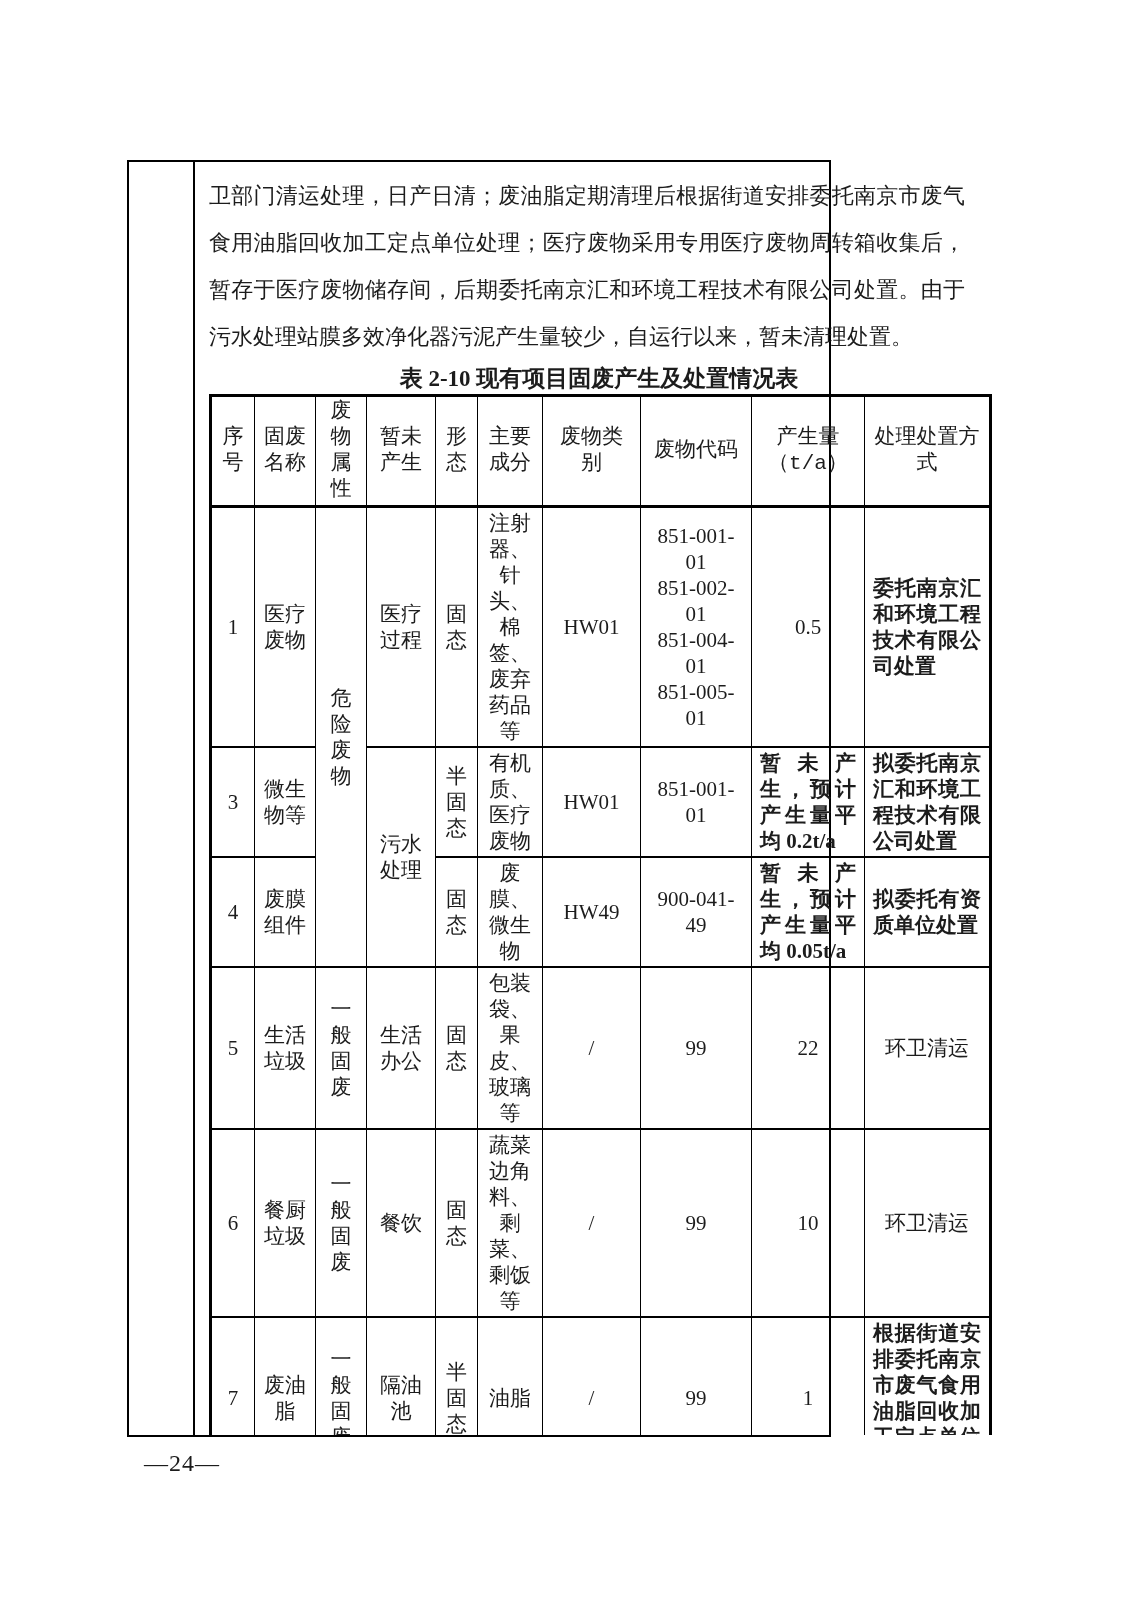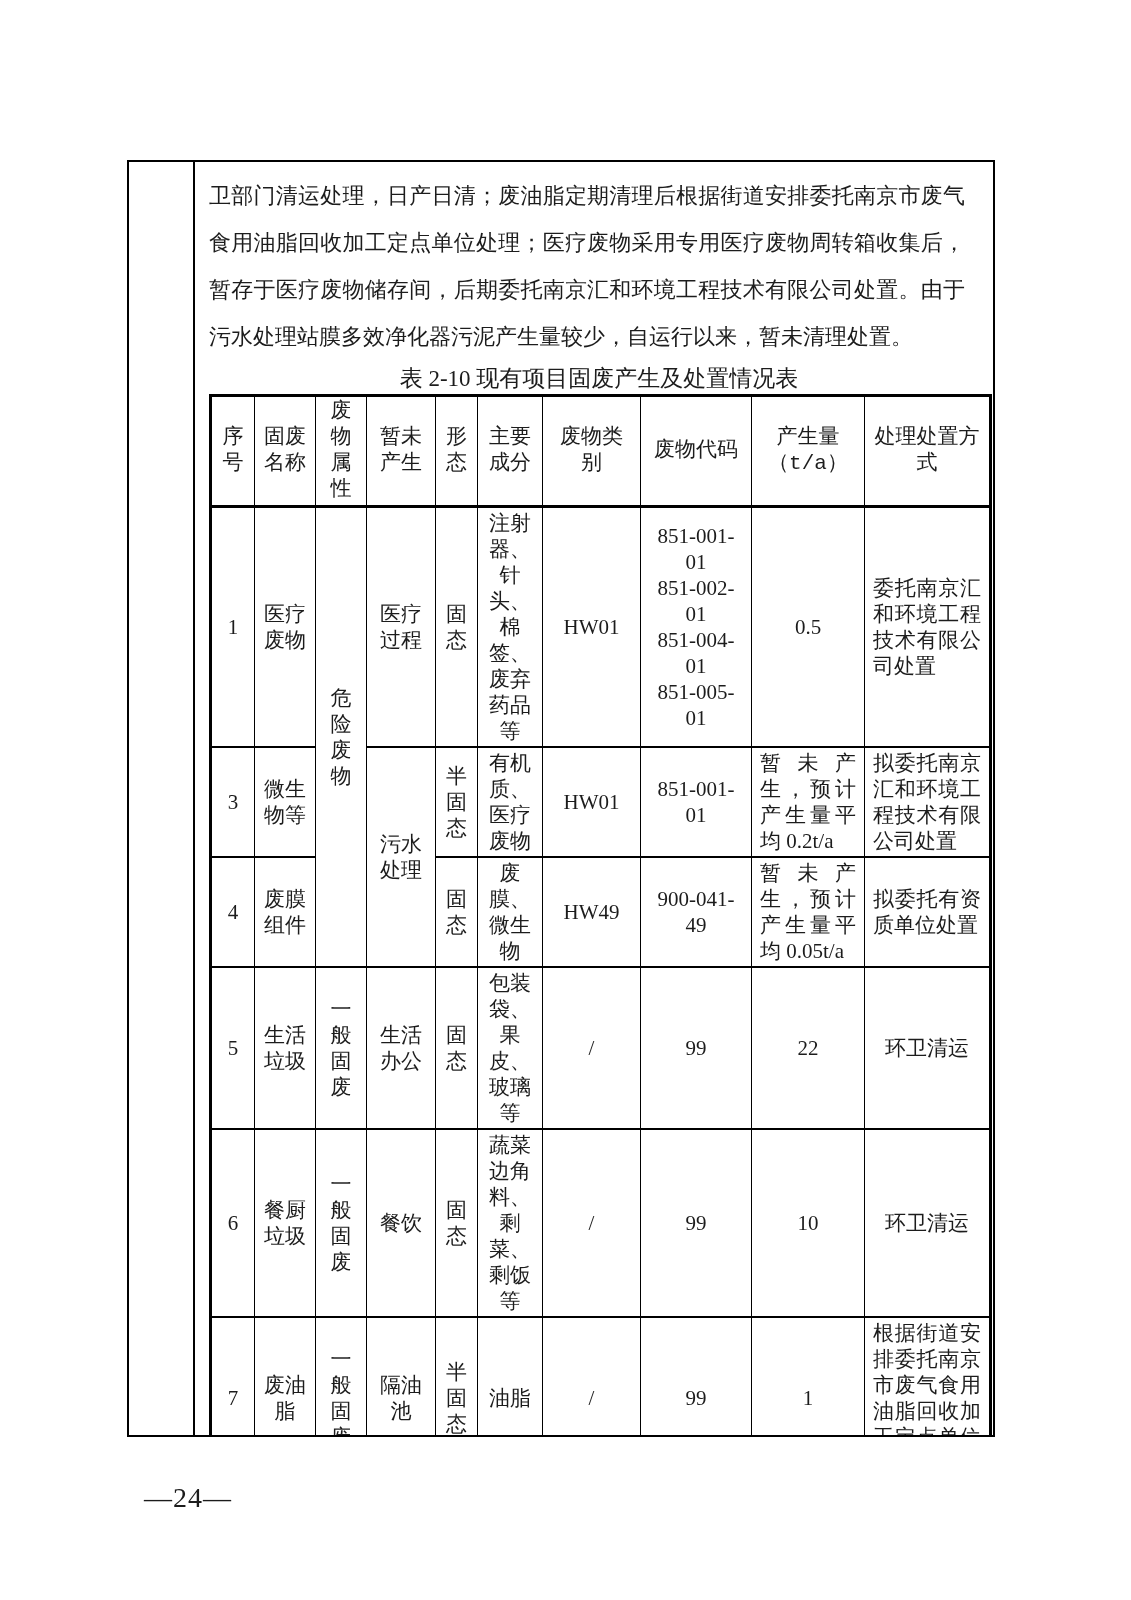--- a/index.html
+++ b/index.html
@@ -12,21 +12,21 @@
     position: relative;
     width: 1131px;
     height: 1600px;
     background: #ffffff;
     overflow: hidden;
   }
   .frame {
     position: absolute;
     left: 127px;
     top: 160px;
-    width: 868px;
+    width: 704px;
     height: 1277px;
     border: 2px solid #000;
   }
   .frame-divider {
     position: absolute;
     left: 64px;
     top: 0;
     bottom: 0;
     width: 2px;
     background: #000;
@@ -44,21 +44,21 @@
     font-size: 22px;
     line-height: 47px;
     text-align: justify;
     white-space: pre-line;
   }
   .tbl-title {
     margin-top: 4px;
     margin-left: 14px;
     width: 780px;
     text-align: center;
-    font-weight: normal;
+    font-weight: bold;
     font-size: 23px;
     line-height: 30px;
     white-space: pre-line;
   }
   table {
     border-collapse: collapse;
     border: 3px solid #000;
     margin-left: 14px;
     table-layout: fixed;
   }
@@ -71,27 +71,27 @@
     vertical-align: middle;
     text-align: center;
     font-weight: normal;
     font-size: 21px;
     line-height: 26px;
     padding: 2px 8px;
     white-space: pre-line;
     overflow: hidden;
   }
   .t10 tr.hdr th { border-bottom: 3px solid #000; font-family: Liberation Mono, monospace; }
-  .jl { text-align: justify; }
+  .jl { text-align: justify; font-weight: bold; }
   .v1 { display: inline-block; width: 1.05em; }
   .page-number {
     position: absolute;
     left: 144px;
-    top: 1482px;
-    font-size: 28px;
+    top: 1450px;
+    font-size: 24px;
     letter-spacing: 1px;
   }
 </style>
 </head>
 <body>
 
 <div class="page">
   <div class="frame">
     <div class="frame-divider"></div>
     <div class="content">

